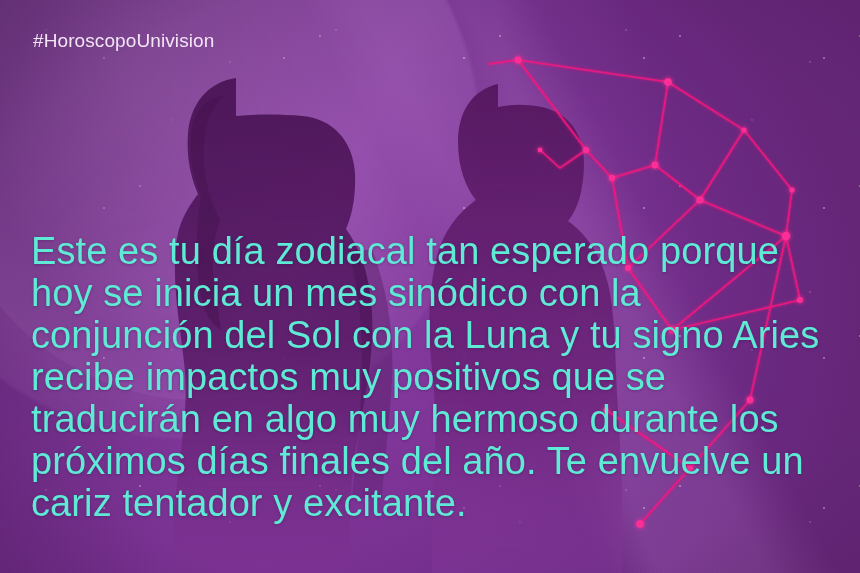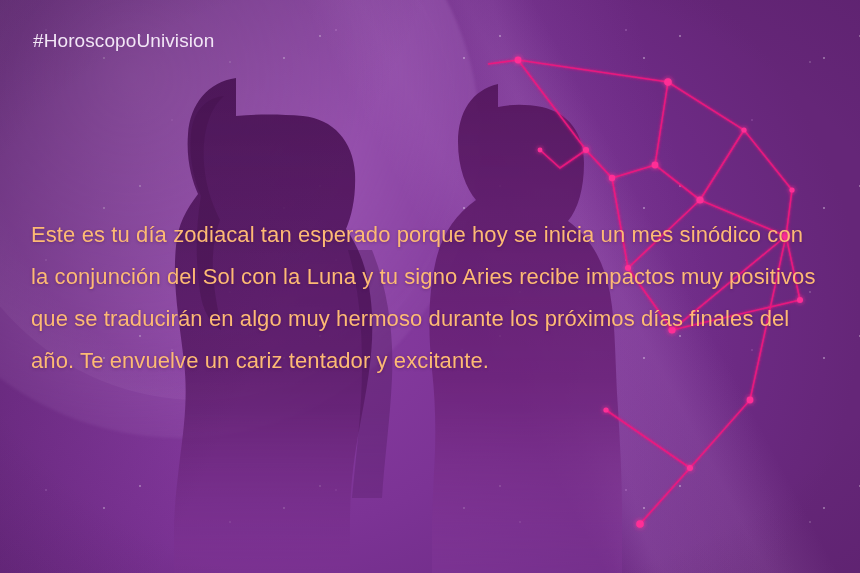--- a/index.html
+++ b/index.html
@@ -117,24 +117,24 @@
     text-transform: uppercase;
     font-stretch: condensed;
     white-space: nowrap;
     text-shadow: 0 1px 2px rgba(60,15,75,0.30);
   }
   #body-copy {
     position: absolute;
     left: 31px;
     top: 192px;
     width: 790px;
-    font-size: 22px;
+    font-size: 38px;
     line-height: 42px;
     font-weight: 400;
-    color: #fdba74;
+    color: #5eead4;
     letter-spacing: 0.1px;
     text-shadow: 0 1px 3px rgba(60,15,75,0.35);
   }
 </style>
 </head>
 <body>
 
 <div id="card">
 
   <div class="layer" id="bg-base"></div>

